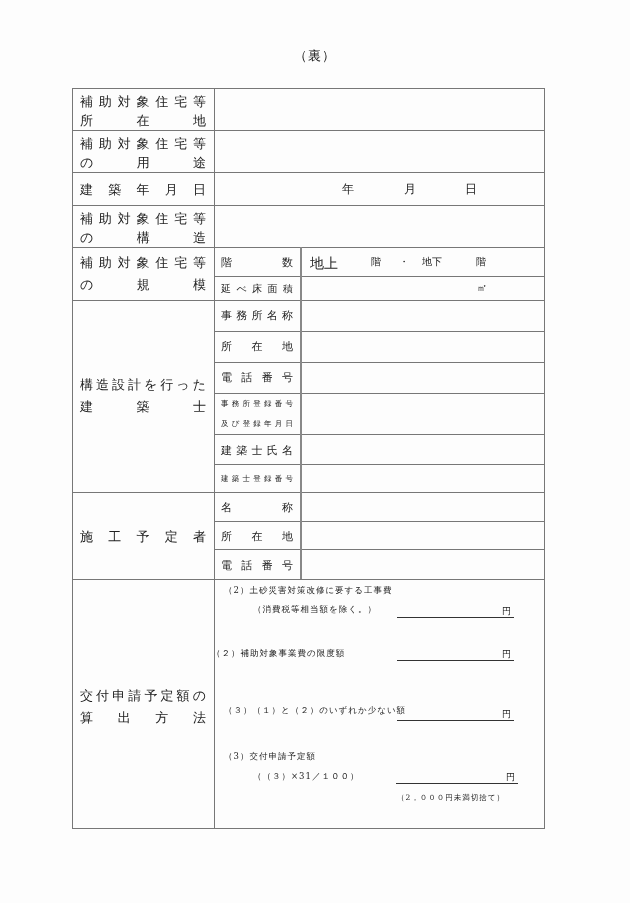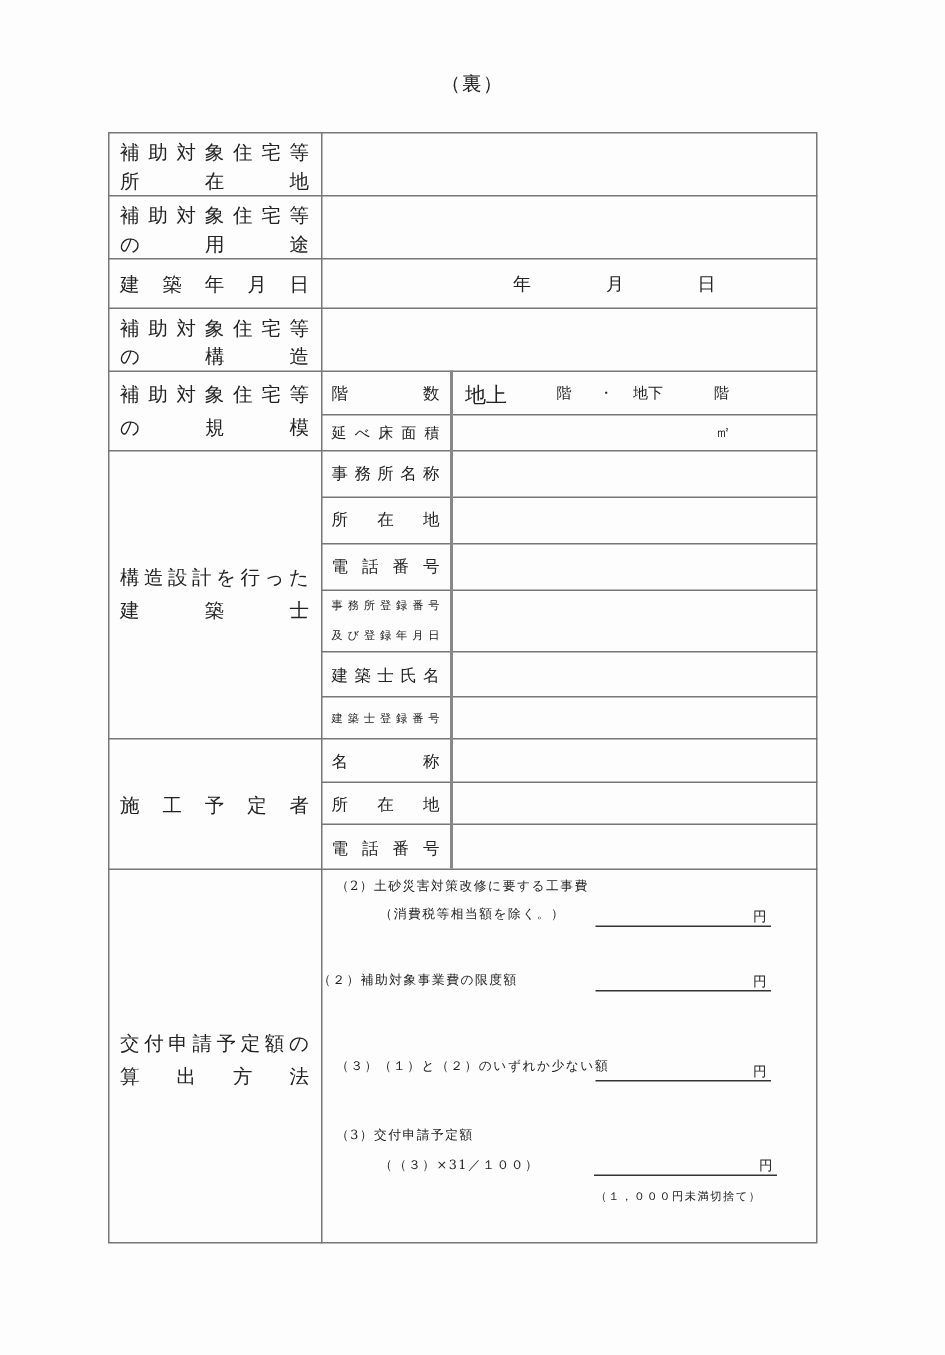--- a/index.html
+++ b/index.html
@@ -275,13 +275,13 @@
 <span class="small" style="left:224px;top:705px;letter-spacing:1px;">（３）（１）と（２）のいずれか少ない額</span>
 <div class="uline" style="left:397px;top:708px;width:117px;">
   <span style="margin-right:3px;">円</span>
 </div>
 
 <span class="small" style="left:224px;top:751px;letter-spacing:1px;">（3）交付申請予定額</span>
 <span class="small" style="left:253px;top:771px;letter-spacing:1px;">（（３）×31／１００）</span>
 <div class="uline" style="left:396px;top:771px;width:122px;">
   <span style="margin-right:3px;">円</span>
 </div>
-<span class="small" style="left:397px;top:793px;font-size:7.5px;letter-spacing:1px;">（１，０００円未満切捨て）</span>
+<span class="small" style="left:397px;top:793px;font-size:7.5px;letter-spacing:1px;">（2，０００円未満切捨て）</span>
 
 </body></html>

